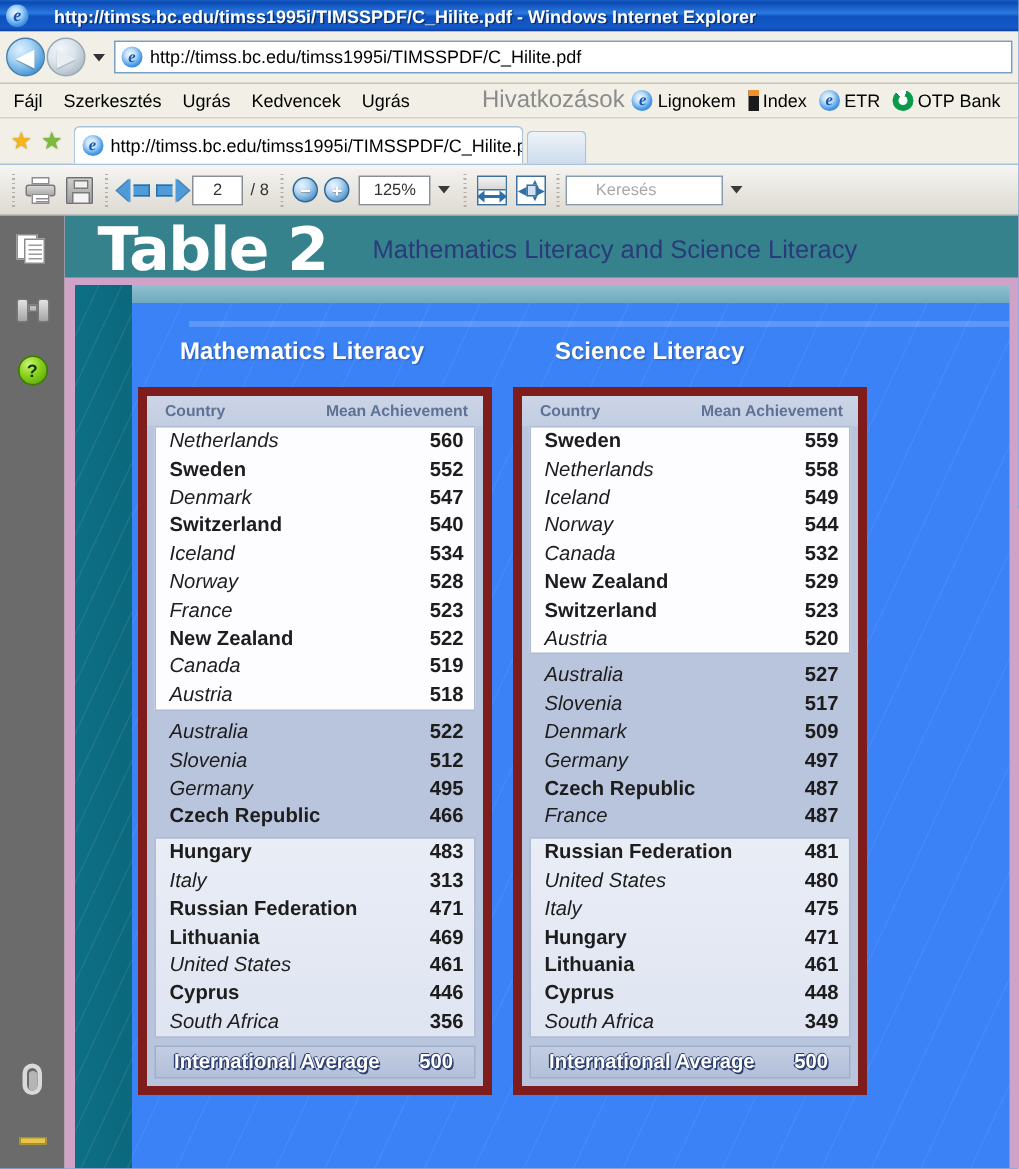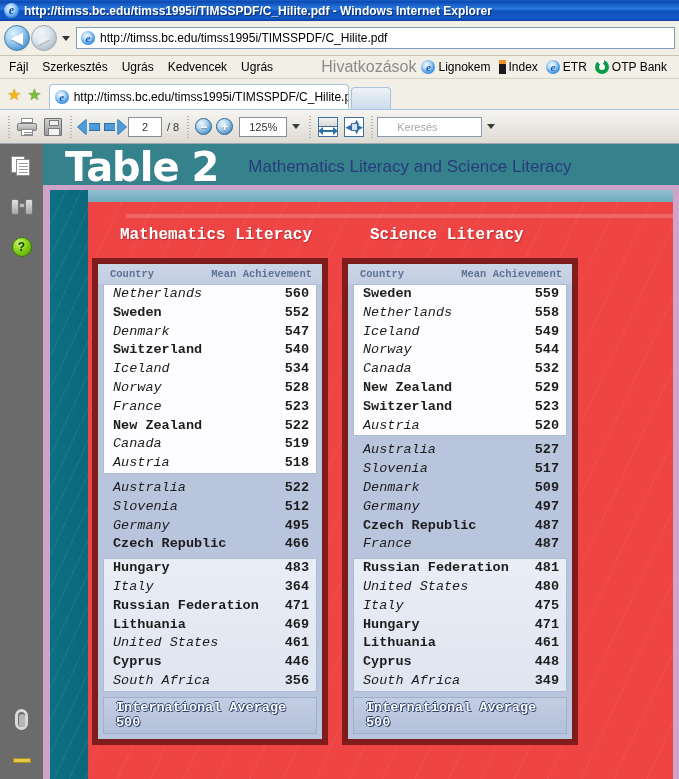--- a/index.html
+++ b/index.html
@@ -10,20 +10,21 @@
     background:#d4d0c8;
   }
 
   
   #titlebar{
     height:21px; width:100%;
     background:linear-gradient(to bottom,#1b5fc4 0%,#0b4bb4 8%,#2b7ae0 42%,#0d52bd 52%,#1558c6 88%,#0a3f9e 100%);
     display:flex; align-items:center; padding-left:4px; color:#fff;
     font-size:12px; font-weight:bold; white-space:nowrap; overflow:hidden;
     text-shadow:1px 1px 0 rgba(0,0,0,.45);
+    gap:12px;
   }
   .ie-logo{
     width:15px;height:15px;margin-right:5px;flex:0 0 auto;
     border-radius:50%;
     background:radial-gradient(circle at 42% 38%,#eaf4ff 0%,#bcdcff 28%,#4a9be8 62%,#1565c0 100%);
     position:relative;
   }
   .ie-logo:after{
     content:"e"; position:absolute; inset:0;
     font-family:"Liberation Serif", serif; font-style:italic; font-weight:bold;
@@ -239,23 +240,22 @@
   }
   #box-top{
     position:absolute;left:0;right:0;top:0;height:12px;
     background:linear-gradient(to bottom,#8fc0cf,#6fa9bd);
   }
   #box-left{
     position:absolute;left:0;top:0;width:38px;bottom:0;
     background:linear-gradient(to right,#0d6f85,#0b687d);
   }
   #box-face{
-    position:absolute;left:38px;right:0;top:12px;bottom:0;background:#ef4444;
+    position:absolute;left:38px;right:0;top:12px;bottom:0;background:#3b82f6;
     overflow:hidden;
-    font-family:Liberation Mono, monospace;
   }
   #box-face:before{
     content:"";position:absolute;inset:0;
     background:
       repeating-linear-gradient(115deg, rgba(255,255,255,.055) 0 1px, transparent 1px 30px);
     pointer-events:none;
   }
   #box-left:before{
     content:"";position:absolute;inset:0;
     background:repeating-linear-gradient(115deg, rgba(255,255,255,.07) 0 1px, transparent 1px 14px);
@@ -308,21 +308,20 @@
 
   .avgbar{
     margin:0 5px 5px 5px;
     background:linear-gradient(to bottom,#c3cde2,#b3c0da);
     border:1px solid #9fb0cc;
     display:flex;justify-content:space-between;
     padding:2px 14px 3px 12px;
     font-size:13.5px;font-weight:bold;color:#ffffff;
     text-shadow:1px 1px 0 #2d3f6e, -1px 0 0 #2d3f6e, 0 -1px 0 #2d3f6e;
     white-space:nowrap;
-    flex-direction:column;
   }
 </style>
 </head>
 <body>
 
 <div id="titlebar">
   <span class="ie-logo"></span>
   <span>http://timss.bc.edu/timss1995i/TIMSSPDF/C_Hilite.pdf - Windows Internet Explorer</span>
 </div>
 
@@ -563,21 +562,21 @@
                   <span class="cval">466</span>
                 </div>
               </div>
               <div class="group">
                 <div class="row">
                   <span class="cname bold">Hungary</span>
                   <span class="cval">483</span>
                 </div>
                 <div class="row">
                   <span class="cname ital">Italy</span>
-                  <span class="cval">364</span>
+                  <span class="cval">313</span>
                 </div>
                 <div class="row">
                   <span class="cname bold">Russian Federation</span>
                   <span class="cval">471</span>
                 </div>
                 <div class="row">
                   <span class="cname bold">Lithuania</span>
                   <span class="cval">469</span>
                 </div>
                 <div class="row">

